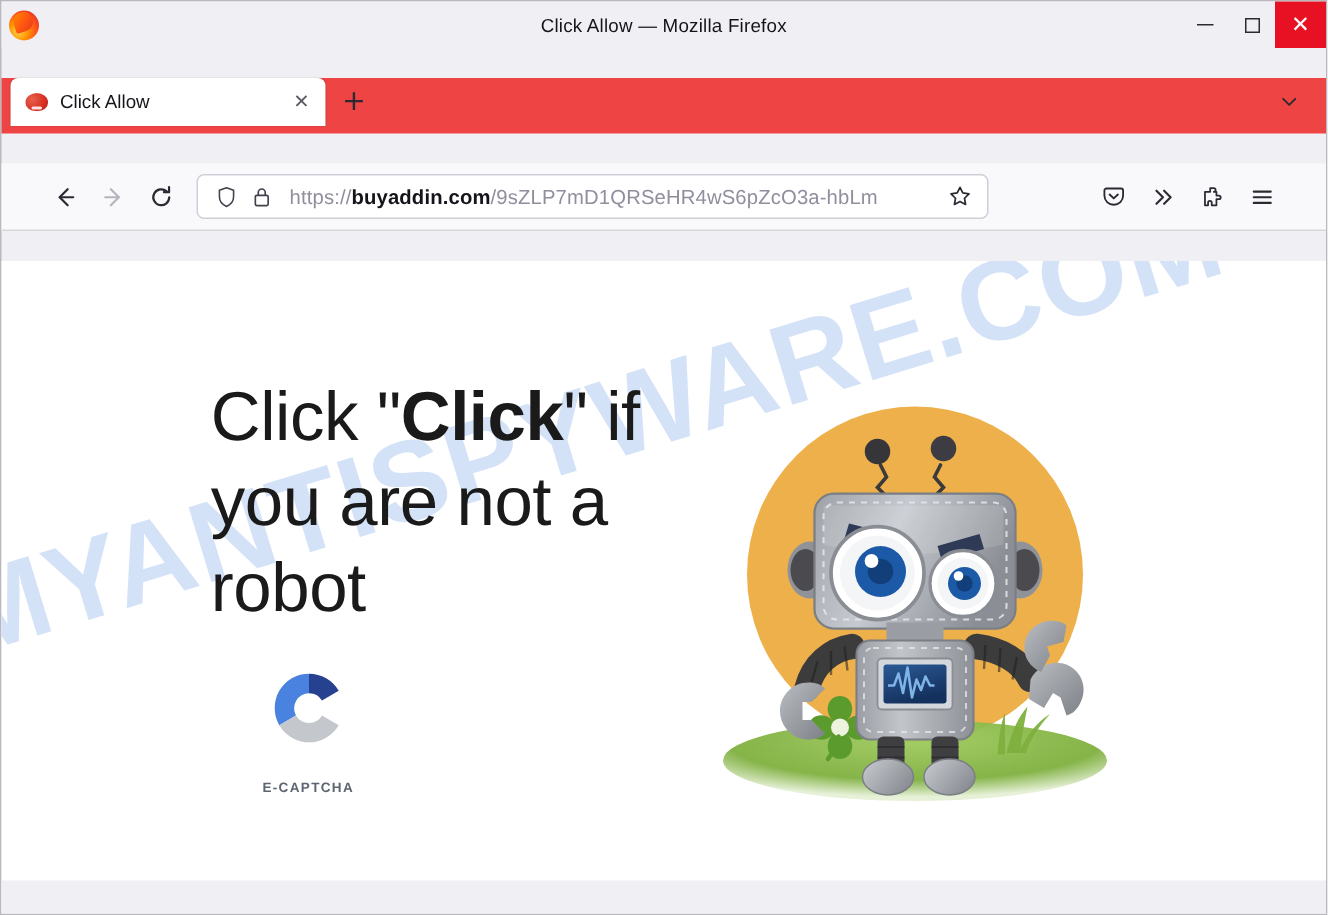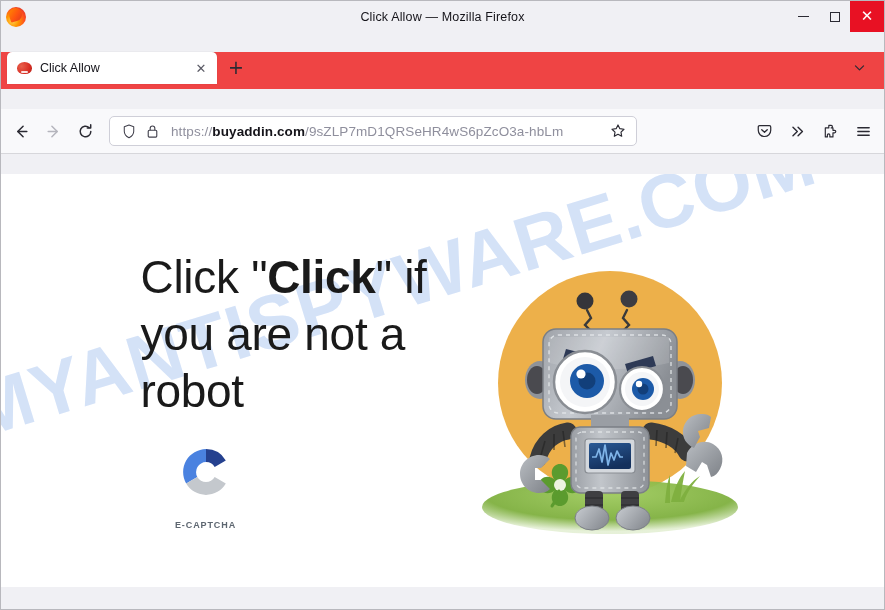--- a/index.html
+++ b/index.html
@@ -150,21 +150,21 @@
     margin-bottom: 2px;
     margin-right: 6px;
   }
 
   
   .navbar {
     height: 45px;
     background: #f9f9fb;
     display: flex;
     align-items: center;
-    padding: 0 4px;
+    padding: 0 26px;
     border-bottom: 1px solid #d7d7db;
     flex: 0 0 auto;
   }
   .navbtn {
     width: 32px; height: 32px;
     display: flex; align-items: center; justify-content: center;
     color: #2b2a33;
     border-radius: 4px;
     flex: 0 0 auto;
   }

